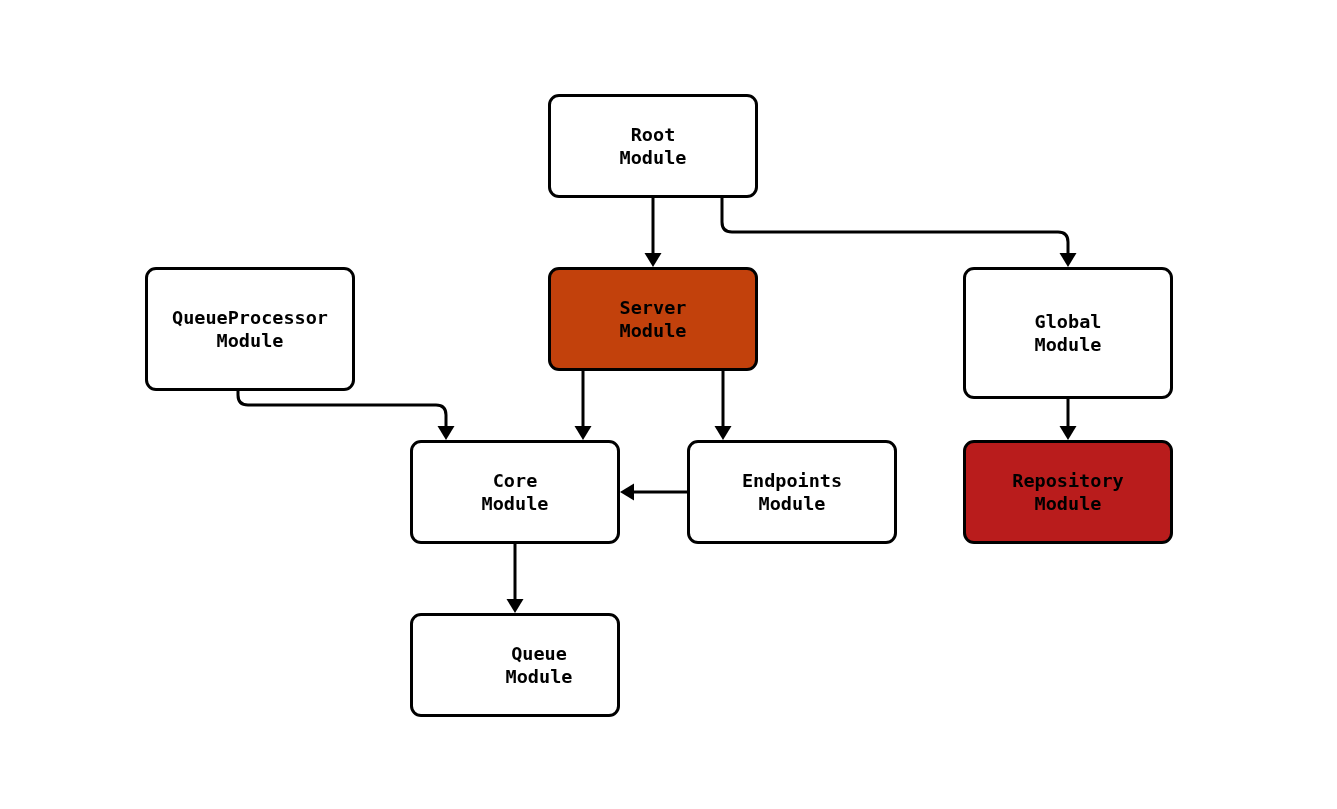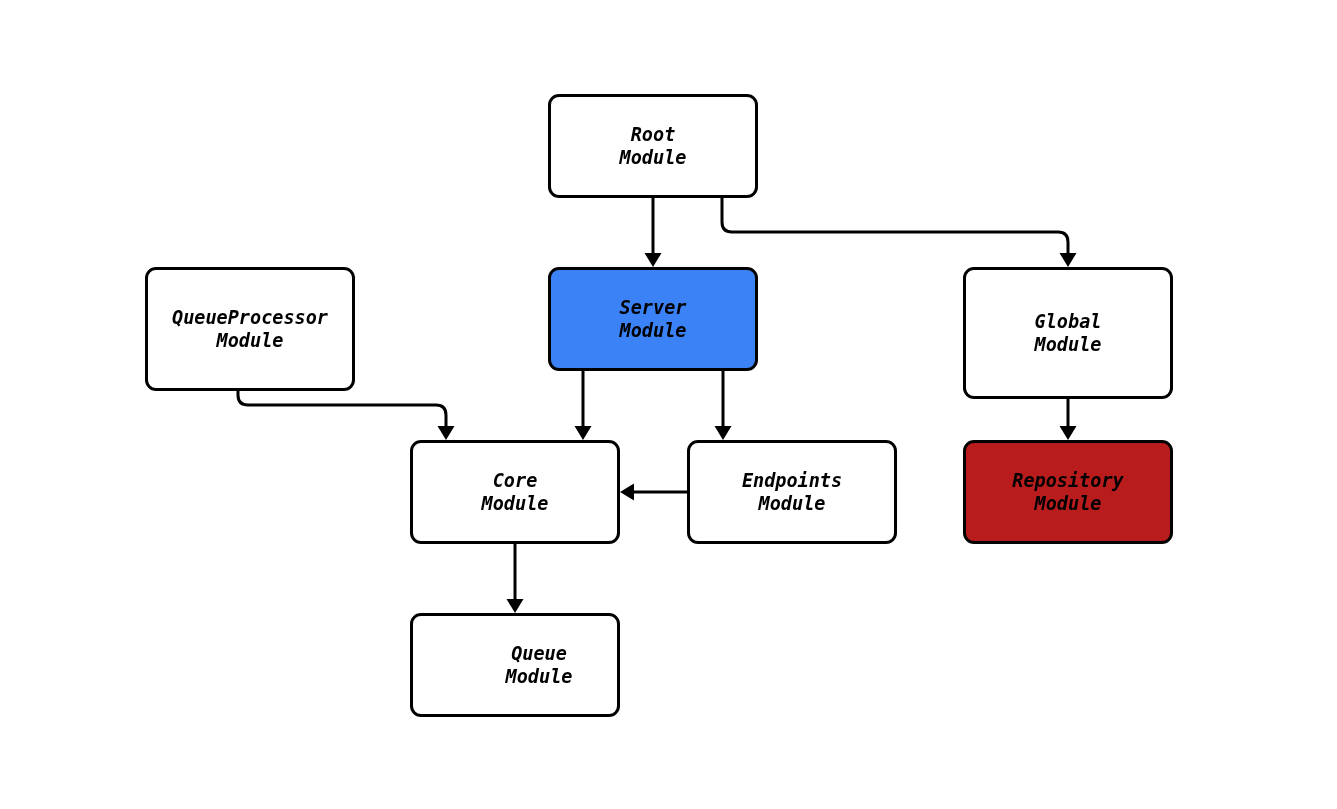--- a/index.html
+++ b/index.html
@@ -7,21 +7,20 @@
     padding: 0;
     background: #ffffff;
   }
   #canvas {
     position: relative;
     width: 1337px;
     height: 809px;
     background: #ffffff;
     overflow: hidden;
     font-family: "DejaVu Sans Mono", "Liberation Mono", monospace;
-    font-style: italic;
   }
   #edge-layer {
     position: absolute;
     left: 0;
     top: 0;
     width: 1337px;
     height: 809px;
     pointer-events: none;
   }
   .node {
@@ -82,20 +81,20 @@
         <polygon points="634,483.5 634,500.5 620,492" fill="#000000"></polygon>
       </g>
       <g>
         <path d="M 515 544 L 515 600" fill="none" stroke="#000000" stroke-width="3" stroke-linecap="butt"></path>
         <polygon points="506.5,599 523.5,599 515,613" fill="#000000"></polygon>
       </g>
     </svg>
   <div id="node-layer">
       <div class="node" style="left: 548px; top: 94px; width: 210px; height: 104px; border-color: rgb(0, 0, 0); background: rgb(255, 255, 255); color: rgb(0, 0, 0); border-width: 3px; border-radius: 11px;"><span class="node-line">Root</span><span class="node-line">Module</span></div>
       <div class="node" style="left: 145px; top: 267px; width: 210px; height: 124px; border-color: rgb(0, 0, 0); background: rgb(255, 255, 255); color: rgb(0, 0, 0); border-width: 3px; border-radius: 11px;"><span class="node-line">QueueProcessor</span><span class="node-line">Module</span></div>
-      <div class="node" style="left: 548px; top: 267px; width: 210px; height: 104px; border-color: rgb(0, 0, 0); background: #3b82f6; color: rgb(0, 0, 0); border-width: 3px; border-radius: 11px;"><span class="node-line">Server</span><span class="node-line">Module</span></div>
+      <div class="node" style="left: 548px; top: 267px; width: 210px; height: 104px; border-color: rgb(0, 0, 0); background: #c2410c; color: rgb(0, 0, 0); border-width: 3px; border-radius: 11px;"><span class="node-line">Server</span><span class="node-line">Module</span></div>
       <div class="node" style="left: 963px; top: 267px; width: 210px; height: 132px; border-color: rgb(0, 0, 0); background: rgb(255, 255, 255); color: rgb(0, 0, 0); border-width: 3px; border-radius: 11px;"><span class="node-line">Global</span><span class="node-line">Module</span></div>
       <div class="node" style="left: 410px; top: 440px; width: 210px; height: 104px; border-color: rgb(0, 0, 0); background: rgb(255, 255, 255); color: rgb(0, 0, 0); border-width: 3px; border-radius: 11px;"><span class="node-line">Core</span><span class="node-line">Module</span></div>
       <div class="node" style="left: 687px; top: 440px; width: 210px; height: 104px; border-color: rgb(0, 0, 0); background: rgb(255, 255, 255); color: rgb(0, 0, 0); border-width: 3px; border-radius: 11px;"><span class="node-line">Endpoints</span><span class="node-line">Module</span></div>
       <div class="node" style="left: 963px; top: 440px; width: 210px; height: 104px; border-color: rgb(0, 0, 0); background: #b91c1c; color: rgb(0, 0, 0); border-width: 3px; border-radius: 11px;"><span class="node-line">Repository</span><span class="node-line">Module</span></div>
       <div class="node" style="left: 410px; top: 613px; width: 210px; height: 104px; border-color: rgb(0, 0, 0); background: rgb(255, 255, 255); color: rgb(0, 0, 0); border-width: 3px; border-radius: 11px; padding-left: 48px;"><span class="node-line">Queue</span><span class="node-line">Module</span></div>
     </div>
 </div>
 
 </body></html>

